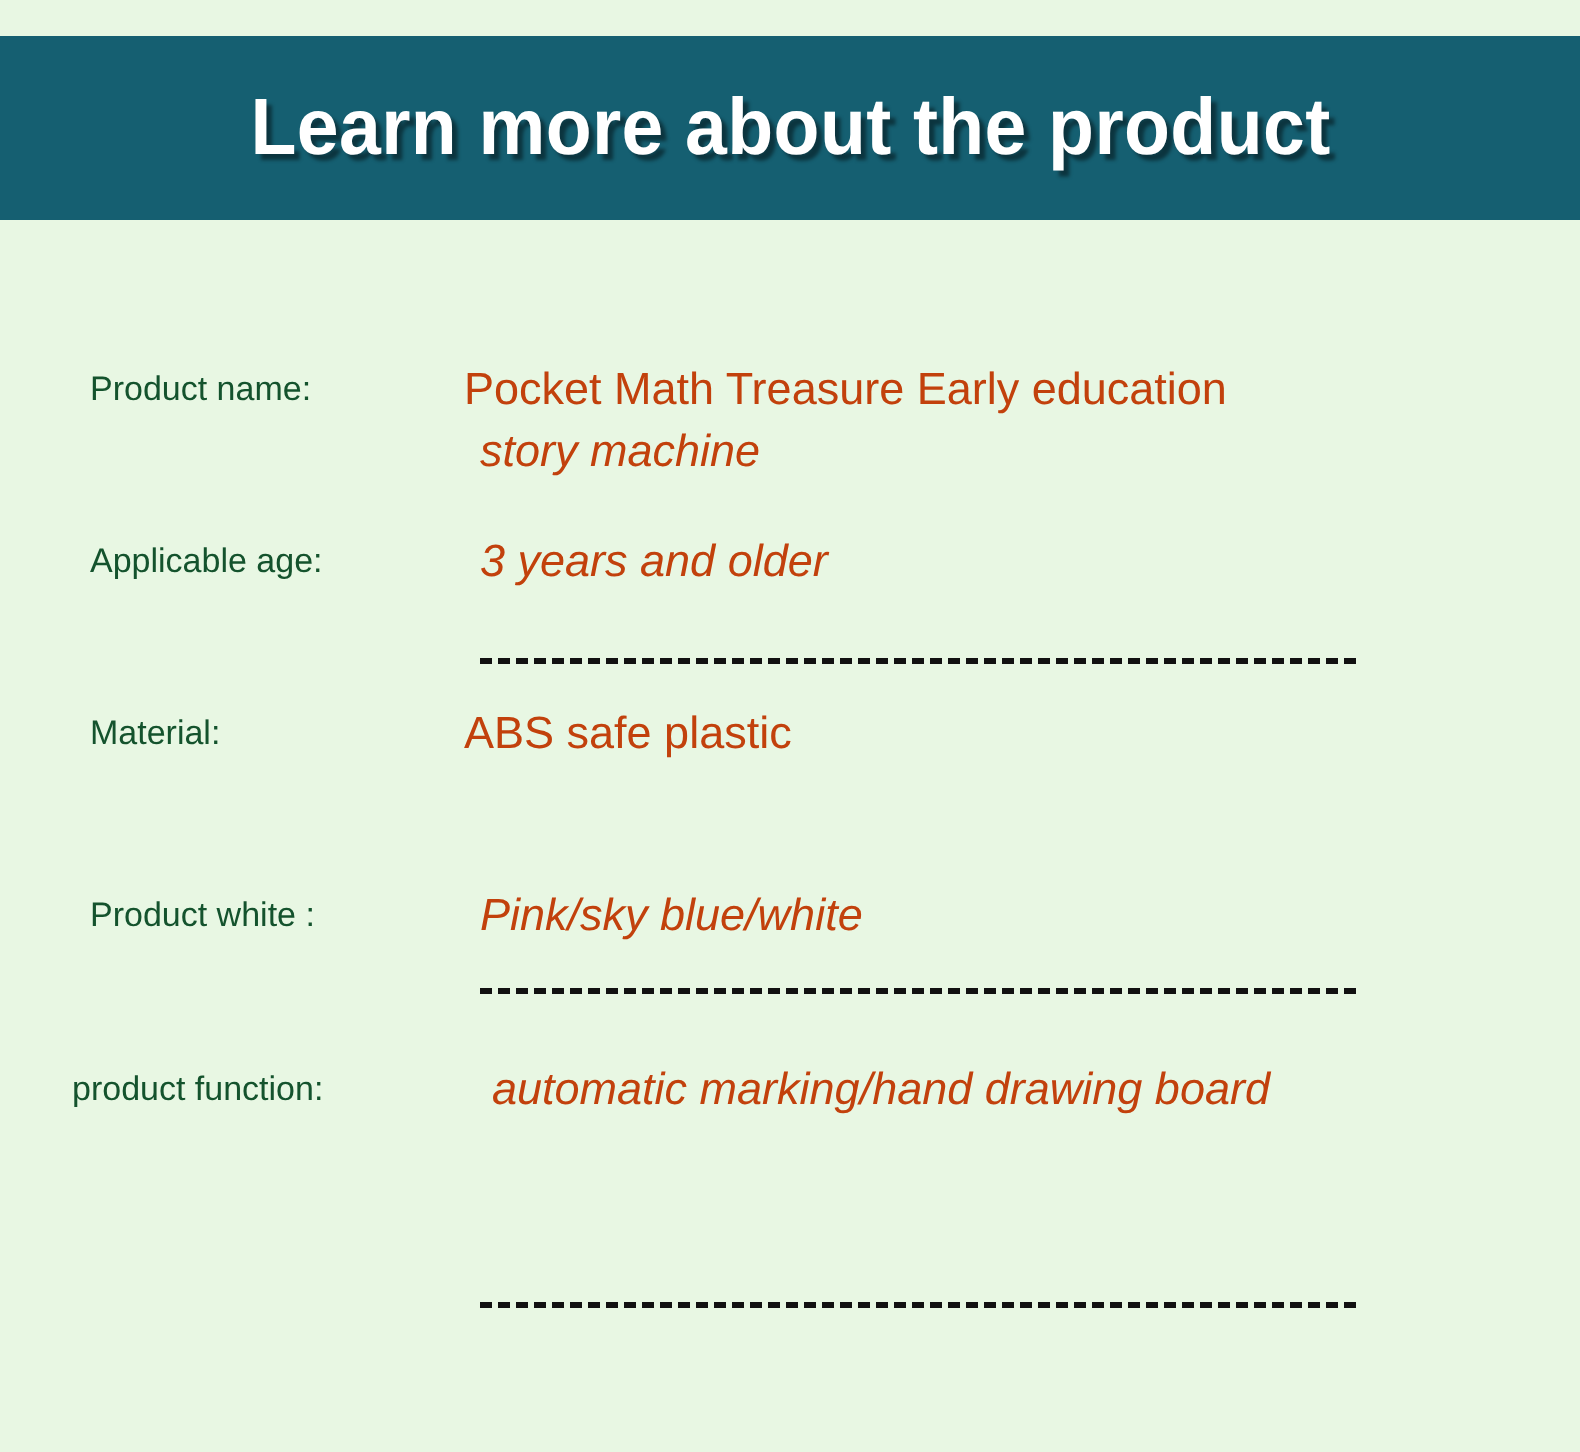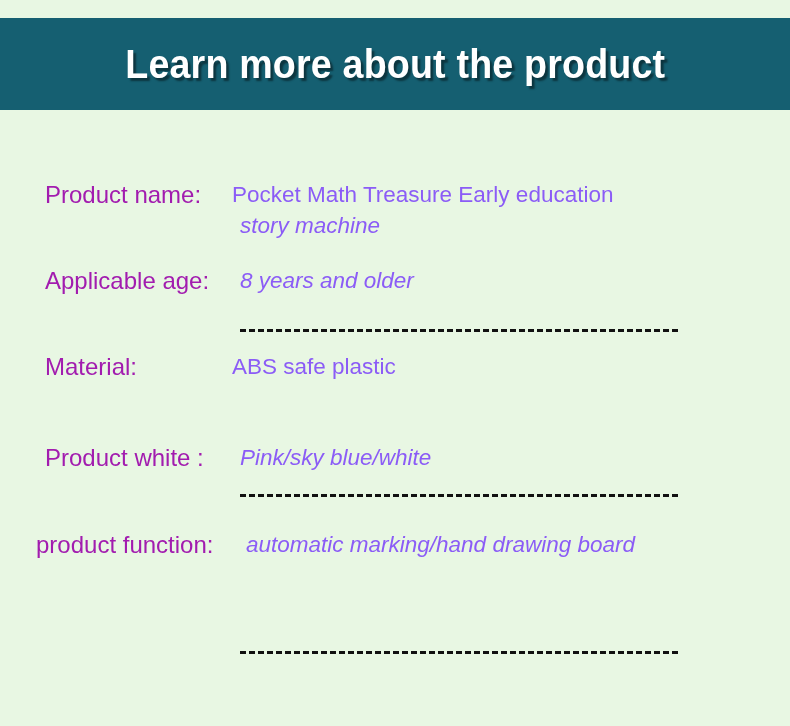--- a/index.html
+++ b/index.html
@@ -55,35 +55,35 @@
     width: 790px;
   }
 
   .spec-row {
     position: relative;
     width: 790px;
   }
 
   .spec-label {
     display: block;
-    font-size: 24px;
-    color: #a21caf;
+    font-size: 17px;
+    color: #14532d;
     white-space: pre;
     line-height: 31px;
   }
 
   .spec-values {
     display: block;
     line-height: 31px;
   }
 
   .spec-value {
     display: block;
     font-size: 22.5px;
-    color: #8b5cf6;
+    color: #c2410c;
     white-space: pre;
     line-height: 31px;
   }
 
   
   .divider {
     position: absolute;
     height: 0;
     border-top: 3px dashed #111111;
   }
@@ -121,21 +121,21 @@
       <span class="spec-values val-pos">
         <span class="spec-value">Pocket Math Treasure Early education</span>
         <span class="spec-value val-indent">story machine</span>
       </span>
       <span class="divider div-name"></span>
     </div>
 
     <div class="spec-row row-age">
       <span class="spec-label lbl-pos">Applicable age:</span>
       <span class="spec-values val-pos">
-        <span class="spec-value val-indent">8 years and older</span>
+        <span class="spec-value val-indent">3 years and older</span>
       </span>
       <span class="divider div-age"></span>
     </div>
 
     <div class="spec-row row-material">
       <span class="spec-label lbl-pos">Material:</span>
       <span class="spec-values val-pos">
         <span class="spec-value">ABS safe plastic</span>
       </span>
       <span class="divider div-material"></span>

